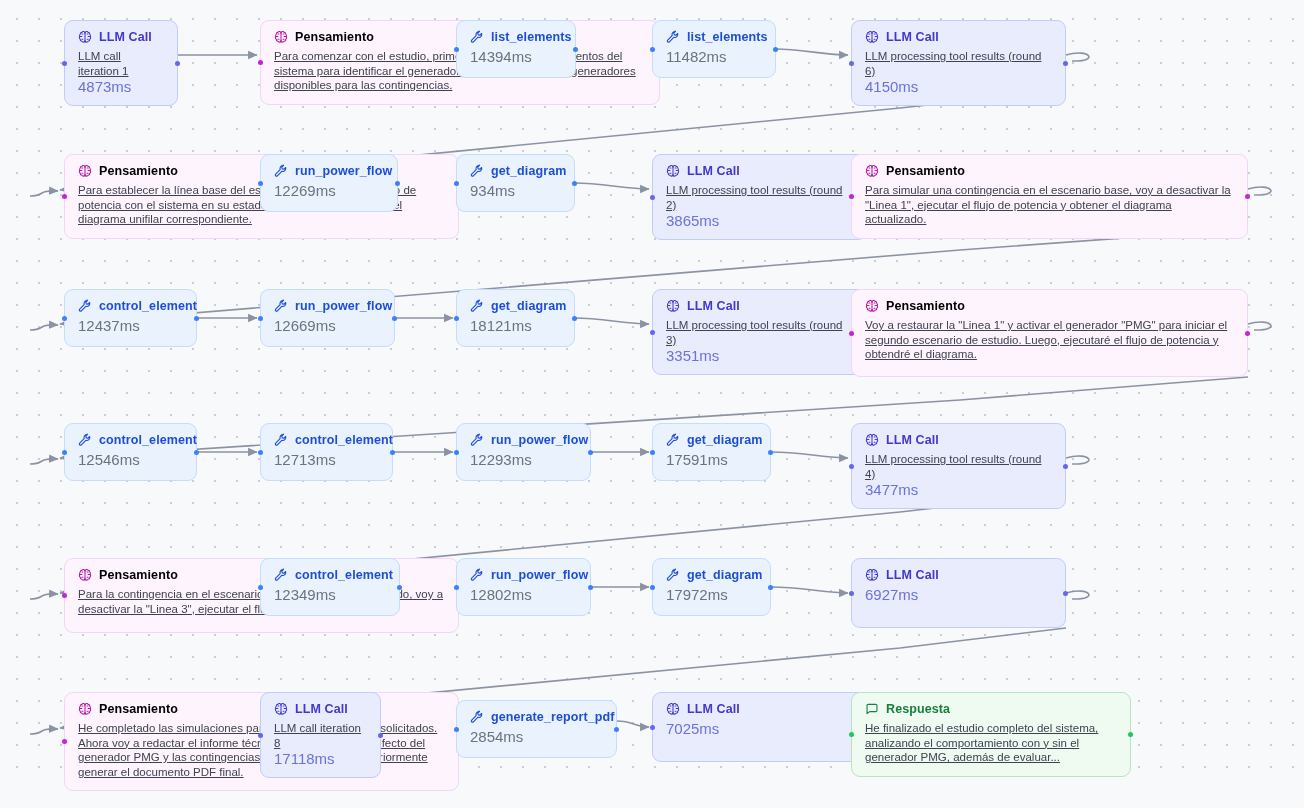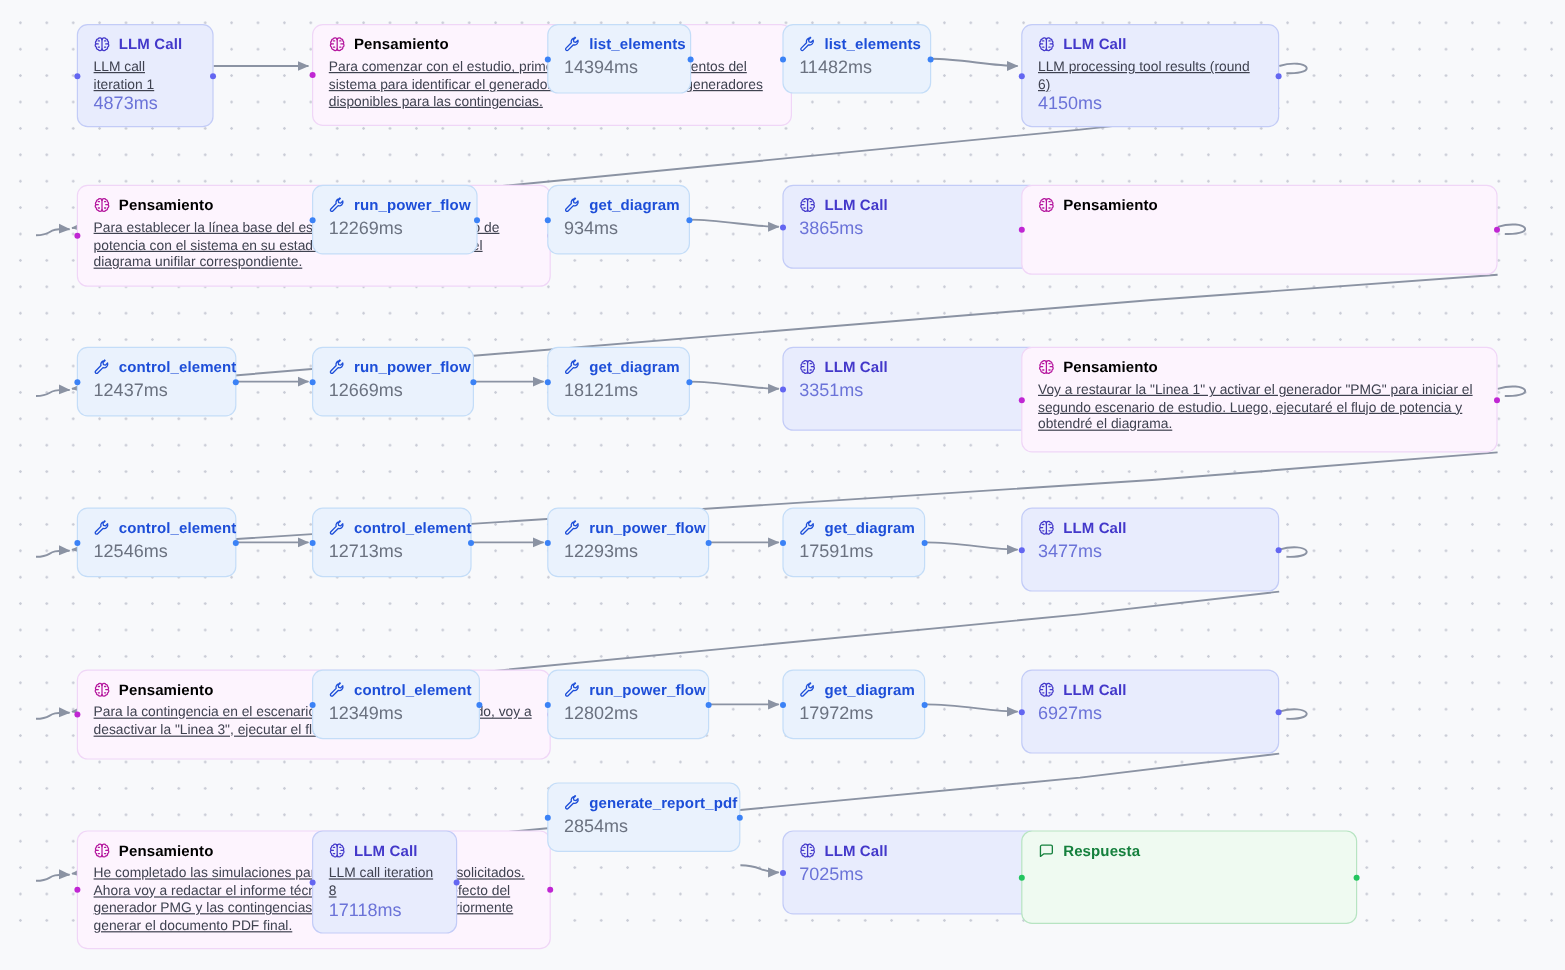--- a/index.html
+++ b/index.html
@@ -290,36 +290,38 @@
           <span style="color: rgb(67, 56, 202); display: flex;">
             <svg class="ico" viewBox="0 0 24 24" fill="none" stroke="currentColor" stroke-width="1.8" stroke-linecap="round" stroke-linejoin="round">
               <path d="M12 3.5v17"></path>
               <path d="M12 5.2a3 3 0 0 0-5.6-1.1A2.6 2.6 0 0 0 4 7a2.7 2.7 0 0 0-.6 4.2A2.8 2.8 0 0 0 4 16a2.8 2.8 0 0 0 2.7 3.4A2.9 2.9 0 0 0 12 18.6"></path>
               <path d="M12 5.2a3 3 0 0 1 5.6-1.1A2.6 2.6 0 0 1 20 7a2.7 2.7 0 0 1 .6 4.2A2.8 2.8 0 0 1 20 16a2.8 2.8 0 0 1-2.7 3.4A2.9 2.9 0 0 1 12 18.6"></path>
               <path d="M3.6 11.3h3.1M17.3 11.3h3.1M6.6 7h1.8M15.6 7h1.8M6.7 16h1.7M15.6 16h1.7"></path>
             </svg>
           </span>
           <span class="ntitle">LLM Call</span>
         </div>
+        <div class="nbody">LLM processing tool results (round 2)</div>
         <div class="ndur">3865ms</div>
         <span class="port left"></span>
         <span class="port right"></span>
       </div>
       <div class="node n-thought" style="left: 851px; top: 154px; width: 397px; min-height: 75px;">
         <div class="nhead">
           <span style="color: rgb(181, 23, 158); display: flex;">
             <svg class="ico" viewBox="0 0 24 24" fill="none" stroke="currentColor" stroke-width="1.8" stroke-linecap="round" stroke-linejoin="round">
               <path d="M12 3.5v17"></path>
               <path d="M12 5.2a3 3 0 0 0-5.6-1.1A2.6 2.6 0 0 0 4 7a2.7 2.7 0 0 0-.6 4.2A2.8 2.8 0 0 0 4 16a2.8 2.8 0 0 0 2.7 3.4A2.9 2.9 0 0 0 12 18.6"></path>
               <path d="M12 5.2a3 3 0 0 1 5.6-1.1A2.6 2.6 0 0 1 20 7a2.7 2.7 0 0 1 .6 4.2A2.8 2.8 0 0 1 20 16a2.8 2.8 0 0 1-2.7 3.4A2.9 2.9 0 0 1 12 18.6"></path>
               <path d="M3.6 11.3h3.1M17.3 11.3h3.1M6.6 7h1.8M15.6 7h1.8M6.7 16h1.7M15.6 16h1.7"></path>
             </svg>
           </span>
           <span class="ntitle">Pensamiento</span>
         </div>
+        <div class="nbody">Para simular una contingencia en el escenario base, voy a desactivar la "Linea 1", ejecutar el flujo de potencia y obtener el diagrama actualizado.</div>
         <span class="port left"></span>
         <span class="port right"></span>
       </div>
       <div class="node n-tool" style="left: 64px; top: 289px; width: 133px; min-height: 58px;">
         <div class="nhead">
           <span style="color: rgb(29, 78, 216); display: flex;">
             <svg class="ico" viewBox="0 0 24 24" fill="none" stroke="currentColor" stroke-width="1.9" stroke-linecap="round" stroke-linejoin="round">
               <path d="M15.6 2.8a5.3 5.3 0 0 0-5.1 6.9L2.9 17.3a2 2 0 1 0 2.9 2.9l7.6-7.6a5.3 5.3 0 0 0 6.6-6.6l-3 3-2.9-.7-.7-2.9 3-3a5.4 5.4 0 0 0-.8-.6z"></path>
             </svg>
           </span>
@@ -360,20 +362,21 @@
           <span style="color: rgb(67, 56, 202); display: flex;">
             <svg class="ico" viewBox="0 0 24 24" fill="none" stroke="currentColor" stroke-width="1.8" stroke-linecap="round" stroke-linejoin="round">
               <path d="M12 3.5v17"></path>
               <path d="M12 5.2a3 3 0 0 0-5.6-1.1A2.6 2.6 0 0 0 4 7a2.7 2.7 0 0 0-.6 4.2A2.8 2.8 0 0 0 4 16a2.8 2.8 0 0 0 2.7 3.4A2.9 2.9 0 0 0 12 18.6"></path>
               <path d="M12 5.2a3 3 0 0 1 5.6-1.1A2.6 2.6 0 0 1 20 7a2.7 2.7 0 0 1 .6 4.2A2.8 2.8 0 0 1 20 16a2.8 2.8 0 0 1-2.7 3.4A2.9 2.9 0 0 1 12 18.6"></path>
               <path d="M3.6 11.3h3.1M17.3 11.3h3.1M6.6 7h1.8M15.6 7h1.8M6.7 16h1.7M15.6 16h1.7"></path>
             </svg>
           </span>
           <span class="ntitle">LLM Call</span>
         </div>
+        <div class="nbody">LLM processing tool results (round 3)</div>
         <div class="ndur">3351ms</div>
         <span class="port left"></span>
         <span class="port right"></span>
       </div>
       <div class="node n-thought" style="left: 851px; top: 289px; width: 397px; min-height: 88px;">
         <div class="nhead">
           <span style="color: rgb(181, 23, 158); display: flex;">
             <svg class="ico" viewBox="0 0 24 24" fill="none" stroke="currentColor" stroke-width="1.8" stroke-linecap="round" stroke-linejoin="round">
               <path d="M12 3.5v17"></path>
               <path d="M12 5.2a3 3 0 0 0-5.6-1.1A2.6 2.6 0 0 0 4 7a2.7 2.7 0 0 0-.6 4.2A2.8 2.8 0 0 0 4 16a2.8 2.8 0 0 0 2.7 3.4A2.9 2.9 0 0 0 12 18.6"></path>
@@ -444,20 +447,21 @@
           <span style="color: rgb(67, 56, 202); display: flex;">
             <svg class="ico" viewBox="0 0 24 24" fill="none" stroke="currentColor" stroke-width="1.8" stroke-linecap="round" stroke-linejoin="round">
               <path d="M12 3.5v17"></path>
               <path d="M12 5.2a3 3 0 0 0-5.6-1.1A2.6 2.6 0 0 0 4 7a2.7 2.7 0 0 0-.6 4.2A2.8 2.8 0 0 0 4 16a2.8 2.8 0 0 0 2.7 3.4A2.9 2.9 0 0 0 12 18.6"></path>
               <path d="M12 5.2a3 3 0 0 1 5.6-1.1A2.6 2.6 0 0 1 20 7a2.7 2.7 0 0 1 .6 4.2A2.8 2.8 0 0 1 20 16a2.8 2.8 0 0 1-2.7 3.4A2.9 2.9 0 0 1 12 18.6"></path>
               <path d="M3.6 11.3h3.1M17.3 11.3h3.1M6.6 7h1.8M15.6 7h1.8M6.7 16h1.7M15.6 16h1.7"></path>
             </svg>
           </span>
           <span class="ntitle">LLM Call</span>
         </div>
+        <div class="nbody">LLM processing tool results (round 4)</div>
         <div class="ndur">3477ms</div>
         <span class="port left"></span>
         <span class="port right"></span>
       </div>
       <div class="node n-thought" style="left: 64px; top: 558px; width: 395px; min-height: 75px;">
         <div class="nhead">
           <span style="color: rgb(181, 23, 158); display: flex;">
             <svg class="ico" viewBox="0 0 24 24" fill="none" stroke="currentColor" stroke-width="1.8" stroke-linecap="round" stroke-linejoin="round">
               <path d="M12 3.5v17"></path>
               <path d="M12 5.2a3 3 0 0 0-5.6-1.1A2.6 2.6 0 0 0 4 7a2.7 2.7 0 0 0-.6 4.2A2.8 2.8 0 0 0 4 16a2.8 2.8 0 0 0 2.7 3.4A2.9 2.9 0 0 0 12 18.6"></path>
@@ -552,21 +556,21 @@
               <path d="M3.6 11.3h3.1M17.3 11.3h3.1M6.6 7h1.8M15.6 7h1.8M6.7 16h1.7M15.6 16h1.7"></path>
             </svg>
           </span>
           <span class="ntitle">LLM Call</span>
         </div>
         <div class="nbody">LLM call iteration 8</div>
         <div class="ndur">17118ms</div>
         <span class="port left"></span>
         <span class="port right"></span>
       </div>
-      <div class="node n-tool" style="left: 456px; top: 652px; width: 161px; min-height: 58px;">
+      <div class="node n-tool" style="left: 456px; top: 700px; width: 161px; min-height: 58px;">
         <div class="nhead">
           <span style="color: rgb(29, 78, 216); display: flex;">
             <svg class="ico" viewBox="0 0 24 24" fill="none" stroke="currentColor" stroke-width="1.9" stroke-linecap="round" stroke-linejoin="round">
               <path d="M15.6 2.8a5.3 5.3 0 0 0-5.1 6.9L2.9 17.3a2 2 0 1 0 2.9 2.9l7.6-7.6a5.3 5.3 0 0 0 6.6-6.6l-3 3-2.9-.7-.7-2.9 3-3a5.4 5.4 0 0 0-.8-.6z"></path>
             </svg>
           </span>
           <span class="ntitle">generate_report_pdf</span>
         </div>
         <div class="ndur">2854ms</div>
         <span class="port left"></span>
@@ -590,17 +594,18 @@
       </div>
       <div class="node n-response" style="left: 851px; top: 692px; width: 280px; min-height: 78px;">
         <div class="nhead">
           <span style="color: rgb(21, 128, 61); display: flex;">
             <svg class="ico" viewBox="0 0 24 24" fill="none" stroke="currentColor" stroke-width="1.9" stroke-linecap="round" stroke-linejoin="round">
               <path d="M20.5 14.5a2 2 0 0 1-2 2H8l-4.5 3.5v-14a2 2 0 0 1 2-2h13a2 2 0 0 1 2 2z"></path>
             </svg>
           </span>
           <span class="ntitle">Respuesta</span>
         </div>
+        <div class="nbody">He finalizado el estudio completo del sistema, analizando el comportamiento con y sin el generador PMG, además de evaluar...</div>
         <span class="port left"></span>
         <span class="port right"></span>
       </div>
     </div>
 </div>
 
 </body></html>

